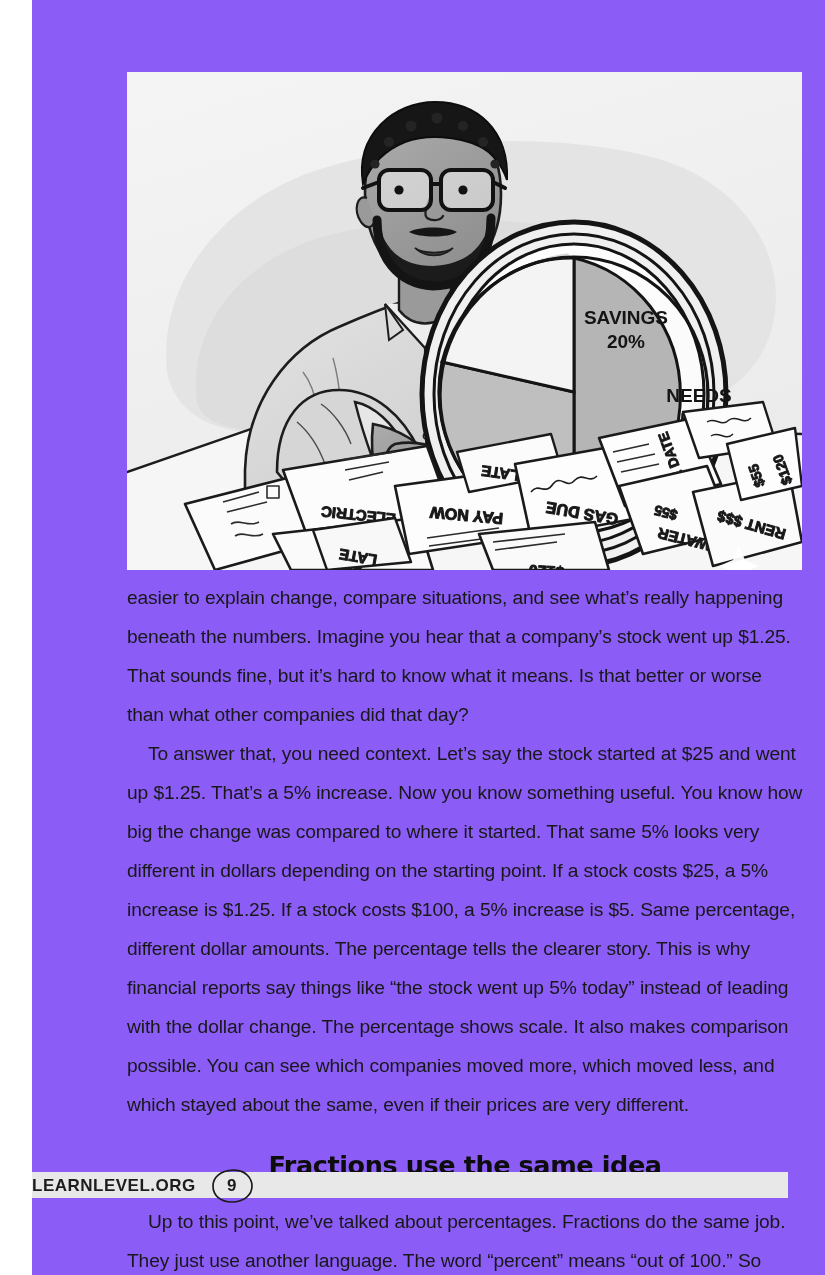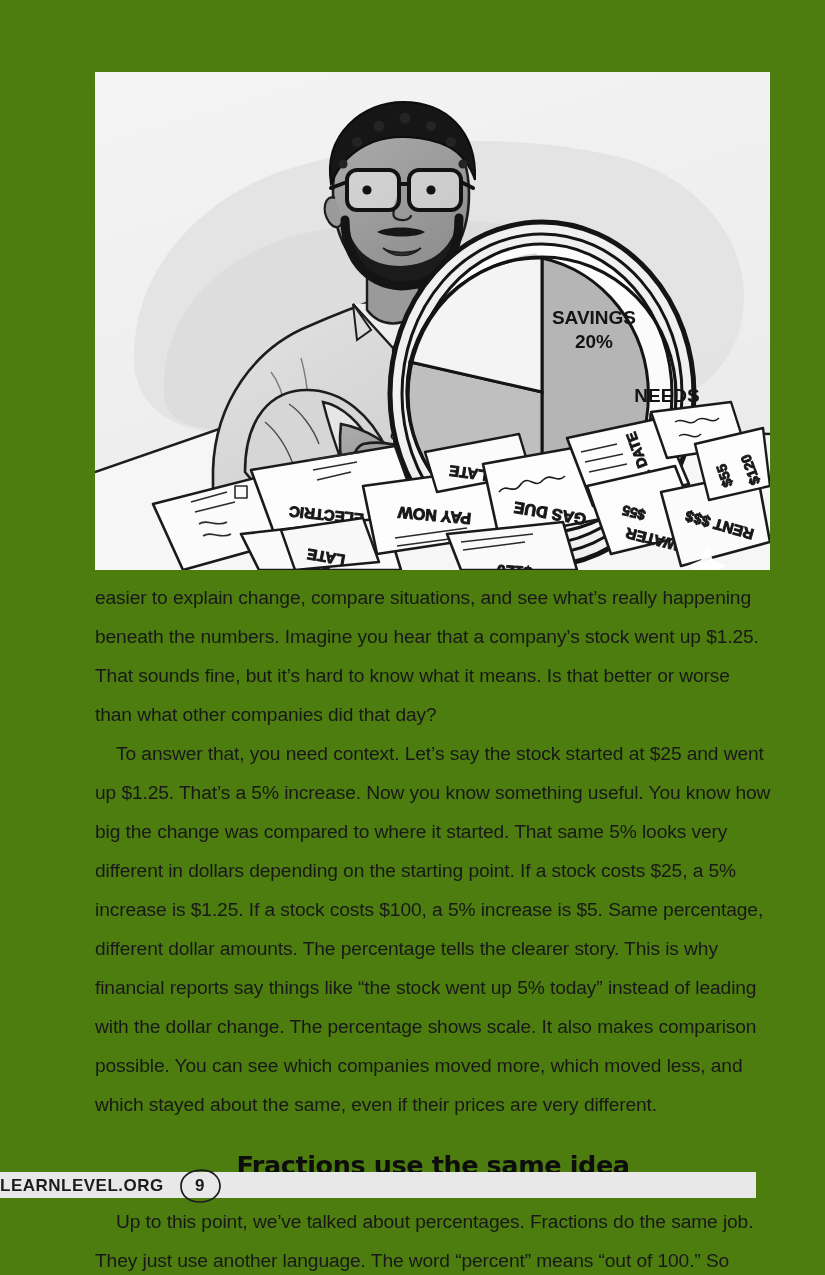--- a/index.html
+++ b/index.html
@@ -13,21 +13,22 @@
     height: 1275px;
     position: relative;
     overflow: hidden;
     font-family: "Liberation Sans", sans-serif;
     color: #1a1a1a;
   }
 
   .page {
     position: absolute;
     inset: 0;
-    background: #4d7c0f;
+    background: #8b5cf6;
+    margin-left: 32px;
   }
 
   
   .figure {
     position: absolute;
     left: 95px;
     top: 72px;
     width: 675px;
     height: 498px;
     background: #f2f2f2;

